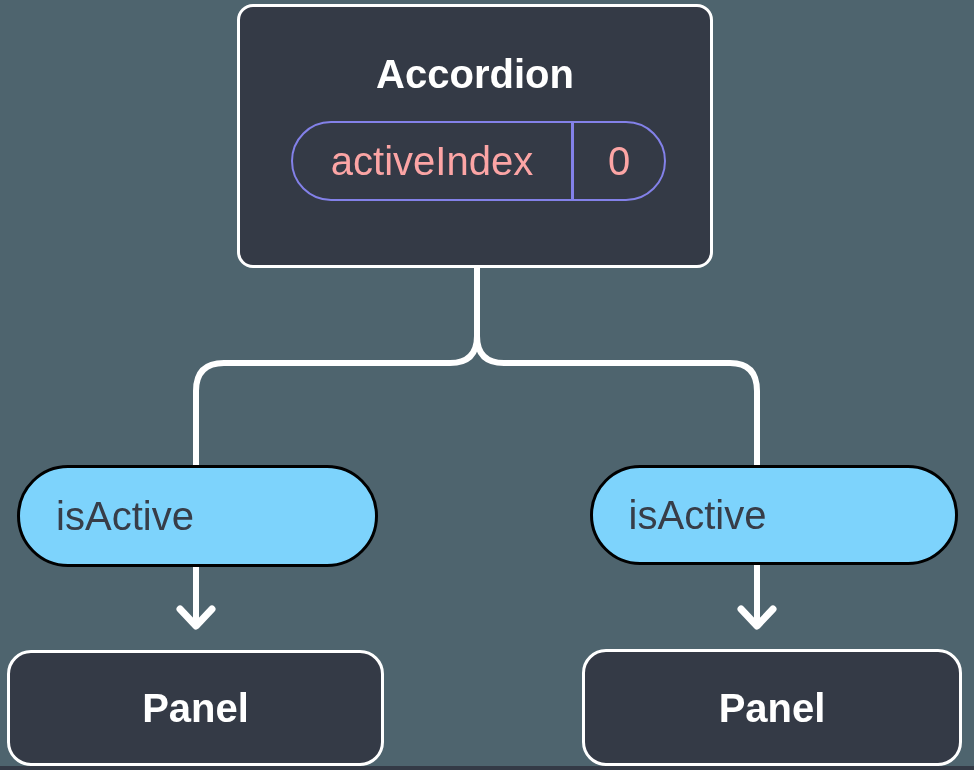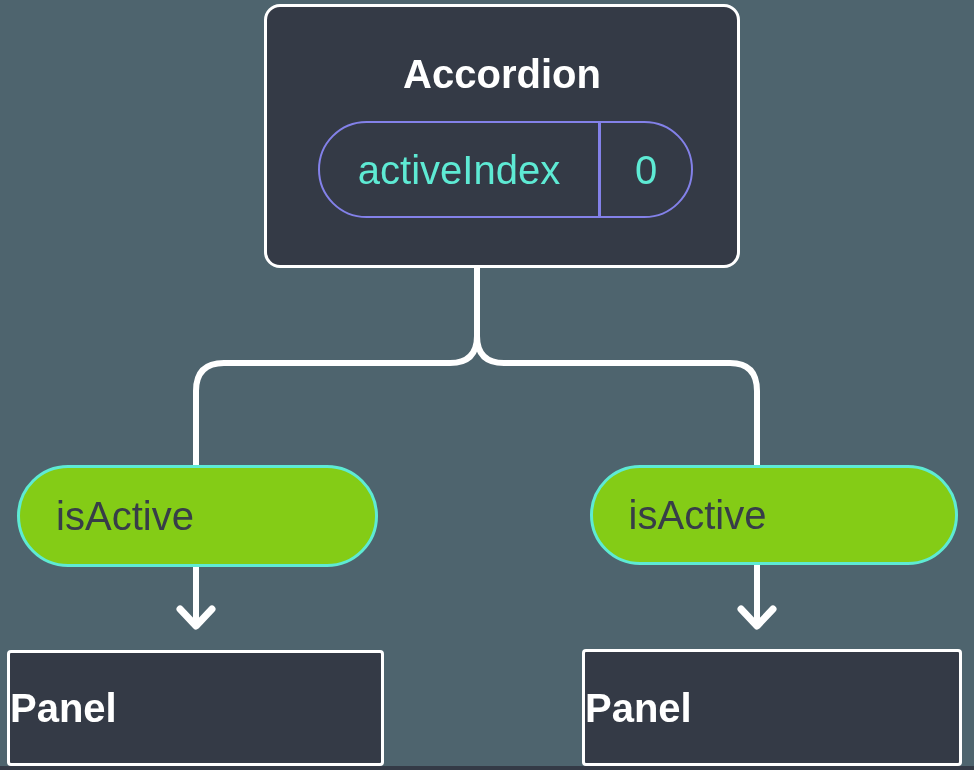--- a/index.html
+++ b/index.html
@@ -31,59 +31,60 @@
     font-size: 40px;
     font-weight: 600;
     line-height: 46px;
     color: #FFFFFF;
   }
   .state-pill {
     position: absolute;
     left: 51px;
     top: 114px;
     width: 375px;
-    height: 97px;
+    height: 80px;
     border: 2.5px solid #8381E9;
     border-radius: 50px;
     display: flex;
-    color: #5eead4;
+    color: #fca5a5;
     font-size: 40px;
     line-height: 1;
   }
   .state-seg {
     display: flex;
     align-items: center;
     justify-content: center;
   }
   .state-seg.label { width: 278px; }
   .state-seg.value { flex: 1; border-left: 3px solid #8381E9; }
   .prop-pill {
     position: absolute;
-    background: #84cc16;
-    border: 3px solid #5eead4;
+    background: #7dd3fc;
+    border: 3px solid #000000;
     border-radius: 52px;
     display: flex;
     color: #373D48;
     font-size: 40px;
     line-height: 1;
   }
   .prop-seg {
     display: flex;
     align-items: center;
     justify-content: center;
   }
   .prop-seg.value { flex: 1; border-left: 3px solid #353B46; }
   .pill-left  { left: 17px;  top: 465px; width: 361px; height: 102px; }
   .pill-left  .label { width: 210px; }
   .pill-right { left: 590px; top: 465px; width: 368px; height: 100px; }
   .pill-right .label { width: 209px; }
   .panel {
-    border-radius: 4px;
+    border-radius: 24px;
     display: flex;
     align-items: center;
+    justify-content: center;
   }
   .panel-left  { left: 7px;   top: 650px; width: 377px; height: 116px; }
   .panel-right { left: 582px; top: 649px; width: 380px; height: 117px; }
   .panel-title {
     font-size: 40px;
     font-weight: 600;
     color: #FFFFFF;
     line-height: 1;
   }
   .bottom-strip {
@@ -103,21 +104,21 @@
   <svg class="connectors" viewBox="0 0 974 770" width="974" height="770" fill="none" stroke="#FFFFFF" stroke-width="6" stroke-linecap="round" stroke-linejoin="round">
     <path d="M477 265 L477 338"></path>
     <path d="M477 336 Q477 363 450 363 L224 363 Q196 363 196 391 L196 468"></path>
     <path d="M477 336 Q477 363 504 363 L730 363 Q757 363 757 391 L757 468"></path>
     <path d="M196 564 L196 620"></path>
     <path stroke-width="7" d="M180 609 L196 626 L212 609"></path>
     <path d="M757 564 L757 620"></path>
     <path stroke-width="7" d="M741 609 L757 626 L773 609"></path>
   </svg>
 
-  <div class="node" style="left:264px; top:4px; width:476px; height:264px;">
+  <div class="node" style="left:237px; top:4px; width:476px; height:264px;">
     <div class="node-title">Accordion</div>
     <div class="state-pill">
       <div class="state-seg label">activeIndex</div>
       <div class="state-seg value">0</div>
     </div>
   </div>
 
   <div class="prop-pill pill-left">
     <div class="prop-seg label">isActive</div>
   </div>

